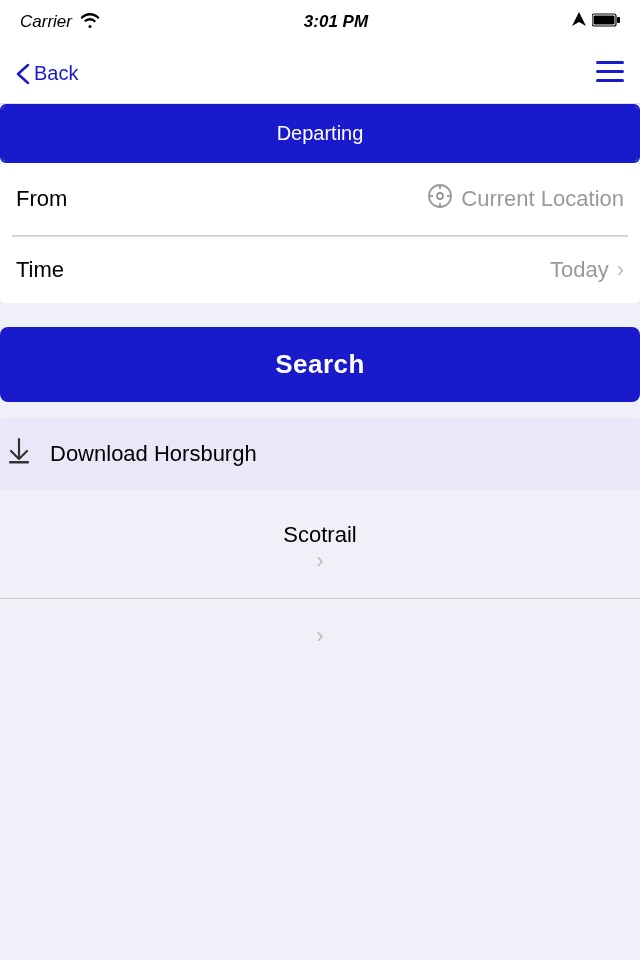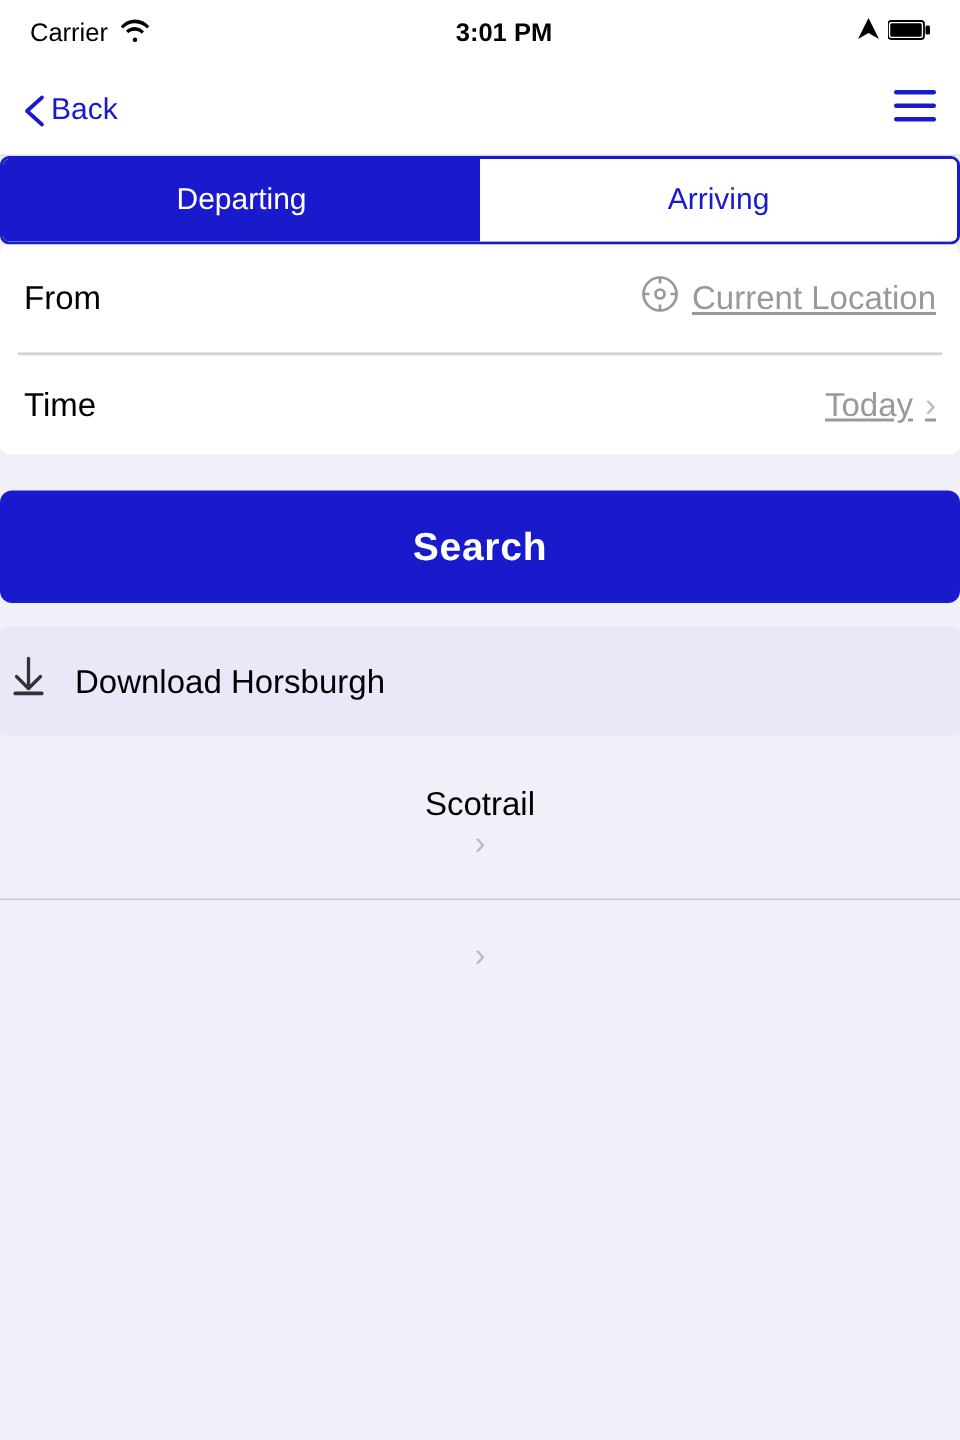--- a/index.html
+++ b/index.html
@@ -14,20 +14,21 @@
     }
 
     
     .status-bar {
       display: flex;
       align-items: center;
       justify-content: space-between;
       height: 44px;
       padding: 0 20px;
       background: #fff;
+      font-style: italic;
     }
     .status-left {
       display: flex;
       align-items: center;
       gap: 8px;
       font-size: 17px;
       font-weight: 500;
       color: #000;
     }
     .status-center {
@@ -115,21 +116,20 @@
     .row-label {
       font-size: 22px;
       color: #000;
     }
     .row-value {
       display: flex;
       align-items: center;
       gap: 8px;
       color: #999;
       font-size: 22px;
-      text-decoration: underline;
     }
     .row-chevron {
       color: #bbb;
       font-size: 22px;
     }
 
     
     .search-btn {
       width: 100%;
       padding: 22px;
@@ -245,21 +245,20 @@
       <rect y="18" width="28" height="3" rx="1.5" fill="#1a1acd"></rect>
     </svg>
   </div>
 </div>
 
 <div class="content">
 
   
   <div class="toggle-row">
     <button class="toggle-btn active">Departing</button>
-    <button class="toggle-btn inactive">Arriving</button>
   </div>
 
   
   <div class="rows-section">
     <div class="row">
       <span class="row-label">From</span>
       <div class="row-value">
         <span>
           <svg width="26" height="26" viewBox="0 0 26 26" fill="none">
             <circle cx="13" cy="13" r="11" stroke="#999" stroke-width="1.8" fill="none"></circle>

